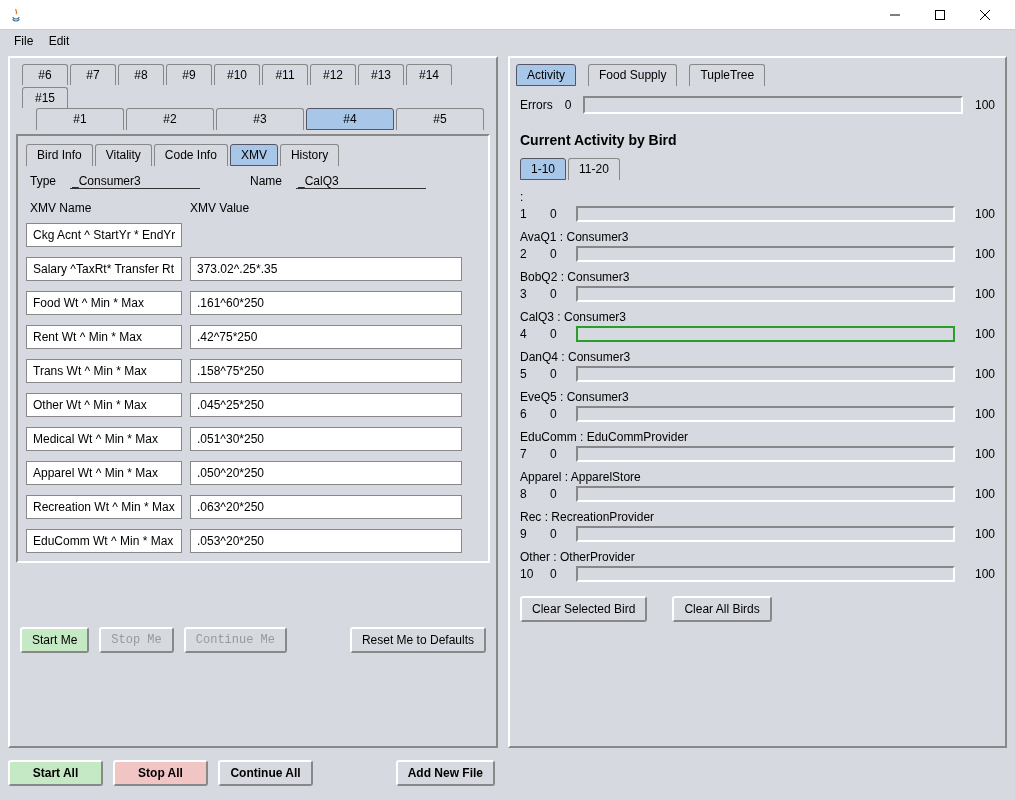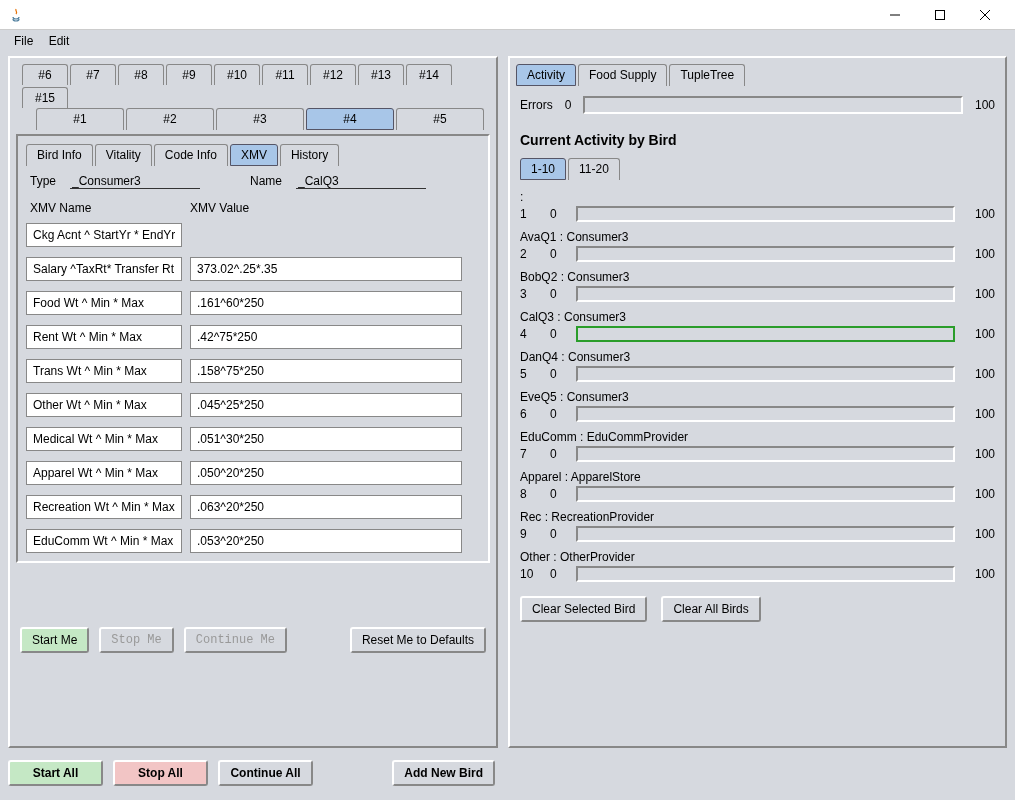--- a/index.html
+++ b/index.html
@@ -34,36 +34,36 @@
 .xmv-name { width: 156px; }
 .xmv-val { width: 272px; }
 .btn-row { display: flex; gap: 10px; padding: 4px; margin-top: 60px; }
 .swing-btn { background: #d6d9df; border: 2px solid; border-color: #fff #888 #888 #fff; padding: 4px 10px; cursor: pointer; border-radius: 3px; text-align: center; }
 .swing-btn.green { background: #c5e8c5; }
 .swing-btn.red { background: #f2c5c5; }
 .swing-btn.disabled { color: #999; cursor: default; font-family: Liberation Mono, monospace; }
 .bottom-bar { display: flex; gap: 10px; padding: 6px 8px; }
 .bottom-bar .swing-btn { font-weight: bold; min-width: 95px; }
 
-.right-tabs { display: flex; gap: 2px; }
+.right-tabs { display: flex; gap: 12px; }
 .errors-row { display: flex; align-items: center; gap: 12px; padding: 10px 4px 12px 4px; }
 .progress-outer { flex: 1; height: 18px; background: #d6d9df; border: 2px solid; border-color: #888 #fff #fff #888; }
 .progress-fill { height: 100%; background: #4a90d9; width: 0%; }
 .progress-green { border-color: #2a9d2a !important; border-width: 2px; }
 .activity-title { font-weight: bold; font-size: 14px; padding: 6px 4px 10px 4px; }
 .range-tabs { display: flex; gap: 2px; padding-left: 4px; margin-bottom: 8px; }
 .bird-list { padding: 0 4px; }
 .bird-entry { margin-bottom: 6px; }
 .bird-label { padding: 2px 0; }
 .bird-row { display: flex; align-items: center; gap: 12px; }
 .bird-idx { width: 18px; }
 .bird-zero { width: 14px; }
 .bird-hundred { width: 28px; text-align: right; }
 .bird-progress { flex: 1; height: 16px; border: 2px solid; border-color: #888 #fff #fff #888; background: #d6d9df; }
-.right-btn-row { display: flex; gap: 14px; padding: 8px 4px; margin-top: 4px; }
+.right-btn-row { display: flex; gap: 25px; padding: 8px 4px; margin-top: 4px; }
 </style>
 </head>
 <body>
 
 <div class="titlebar">
   <span class="java-icon">
     <svg viewBox="0 0 16 16">
         <path d="M5 10c0 1 1 2 3 2s3-1 3-2" fill="none" stroke="#5382a1" stroke-width="1.2"></path>
         <path d="M5 12c0 1 1 2 3 2s3-1 3-2" fill="none" stroke="#5382a1" stroke-width="1.2"></path>
         <path d="M8 2c-1 2 2 3 0 5" fill="none" stroke="#e76f00" stroke-width="1.2"></path>
@@ -302,14 +302,14 @@
       <button class="swing-btn">Clear All Birds</button>
     </div>
   </div>
 </div>
 
 <div class="bottom-bar">
   <button class="swing-btn green">Start All</button>
   <button class="swing-btn red">Stop All</button>
   <button class="swing-btn">Continue All</button>
   <span style="flex:1"></span>
-  <button class="swing-btn" style="margin-right:512px">Add New Bird</button>
+  <button class="swing-btn" style="margin-right:512px">Add New File</button>
 </div>
 
 </body></html>

